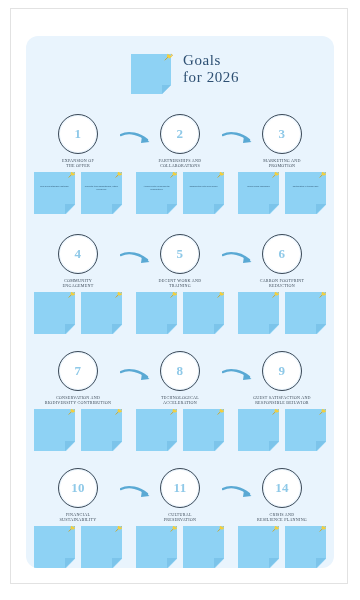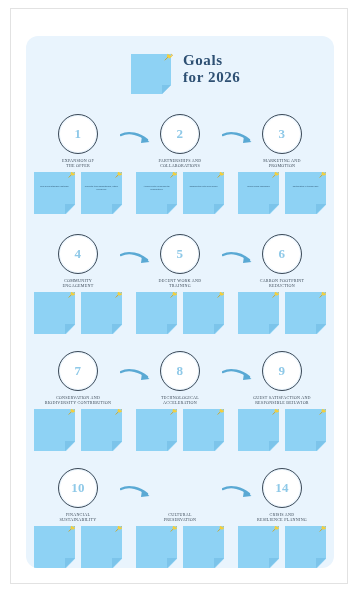--- a/index.html
+++ b/index.html
@@ -33,21 +33,21 @@
   }
   .title-note{
     position:absolute;left:0;top:0;
     width:40px;height:40px;
   }
   .title-text{
     position:absolute;left:52px;top:-2px;
     color:#2e5073;
     font-size:15px;
     line-height:17px;
-    font-weight:700;
+    font-weight:400;
     letter-spacing:.6px;
     font-family:"Liberation Serif", serif;
     white-space:pre-line;
     text-align:left;
   }
   
   .note{
     position:relative;
     background:#8ed2f4;
     -webkit-clip-path:polygon(0 0,100% 0,100% 78%,78% 100%,0 100%);
@@ -540,20 +540,26 @@
                 <svg style="position:absolute;right:-2px;top:-2px;" viewBox="0 0 12 12" width="10" height="10">
                   <path d="M2 9 L6 5" stroke="#cfa51f" stroke-width="1.1"></path>
                   <path d="M5 2 L10 5 L7 7 L4 5 Z" fill="#f5cf3c"></path>
                   <path d="M8.5 1.5 L11 3.5 L9.5 4.5 Z" fill="#e0b32a"></path>
                 </svg>
                 <div class="ntext"></div>
               </div>
             </div>
           </div>
           <div class="goal c1">
+            <div class="circle-wrap">
+              <div class="circle-outer"></div>
+              <div class="circle-inner">
+                <span class="circle-num">11</span>
+              </div>
+            </div>
             <div class="goal-label" style="white-space: pre-line;">CULTURAL
 PRESERVATION</div>
             <div class="notes-pair">
               <div class="note">
                 <svg viewBox="0 0 41 42" width="41" height="42" style="position:absolute;left:0;top:0;">
                   <path d="M0 0 H41 V32 L31 42 H0 Z" fill="#8ed2f4"></path>
                   <path d="M41 32 L31 42 V32 Z" fill="#7cc4ea"></path>
                 </svg>
                 <svg style="position:absolute;right:-2px;top:-2px;" viewBox="0 0 12 12" width="10" height="10">
                   <path d="M2 9 L6 5" stroke="#cfa51f" stroke-width="1.1"></path>

